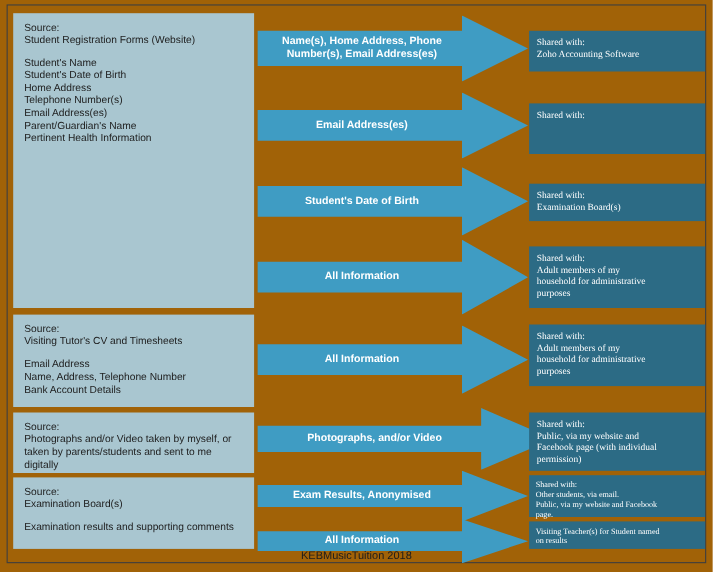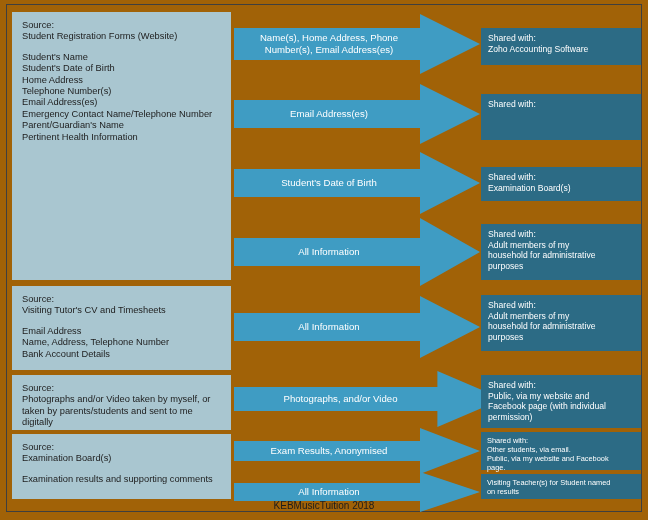--- a/index.html
+++ b/index.html
@@ -61,33 +61,35 @@
     top: 0;
     width: 100%;
     height: 100%;
   }
   .arrow .arrow-label {
     position: relative;
     z-index: 2;
     width: 176px;
     margin-right: 56px;
     padding: 0 4px;
+    font-weight: bold;
   }
 
   
   .shared-box {
     position: absolute;
     left: 481px;
     width: 160px;
     background: #2c6b85;
     color: #ffffff;
     box-sizing: border-box;
     padding: 5px 6px 5px 7px;
     font-size: 8.6px;
     line-height: 10.6px;
+    font-family: Liberation Serif, serif;
   }
   .shared-box.small {
     font-size: 7.4px;
     line-height: 9.0px;
     padding: 4px 5px 4px 6px;
   }
   .shared-box .line { white-space: pre-wrap; }
 
   
   .footer {
@@ -109,21 +111,20 @@
 
   <div class="source-panel" style="top:12px; height:268px;">
     <div class="line">Source:</div>
     <div class="line">Student Registration Forms (Website)</div>
     <div class="spacer"></div>
     <div class="line">Student's Name</div>
     <div class="line">Student's Date of Birth</div>
     <div class="line">Home Address</div>
     <div class="line">Telephone Number(s)</div>
     <div class="line">Email Address(es)</div>
-    <div class="line">Emergency Contact Name/Telephone Number</div>
     <div class="line">Parent/Guardian's Name</div>
     <div class="line">Pertinent Health Information</div>
   </div>
 
   <div class="source-panel" style="top:286px; height:84px;">
     <div class="line">Source:</div>
     <div class="line">Visiting Tutor's CV and Timesheets</div>
     <div class="spacer"></div>
     <div class="line">Email Address</div>
     <div class="line">Name, Address, Telephone Number</div>

